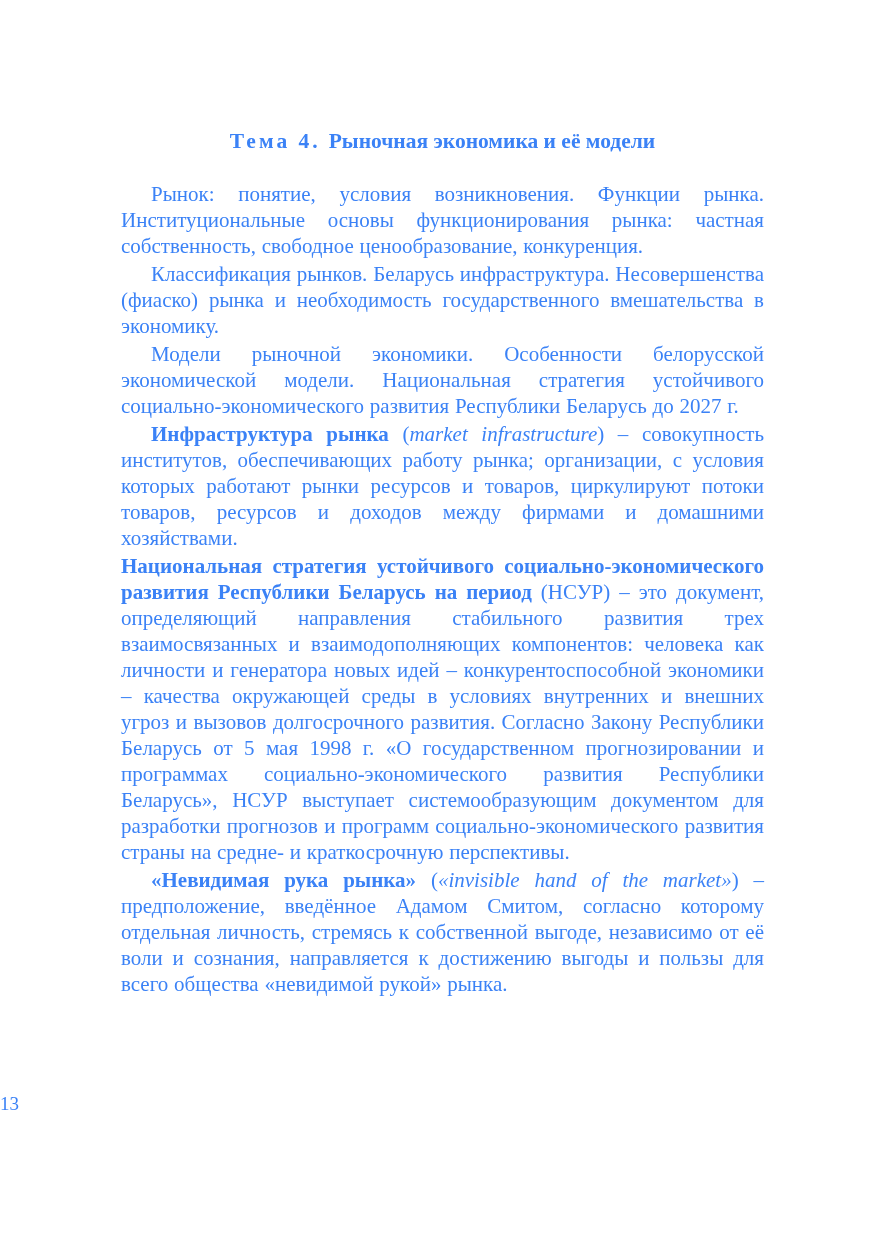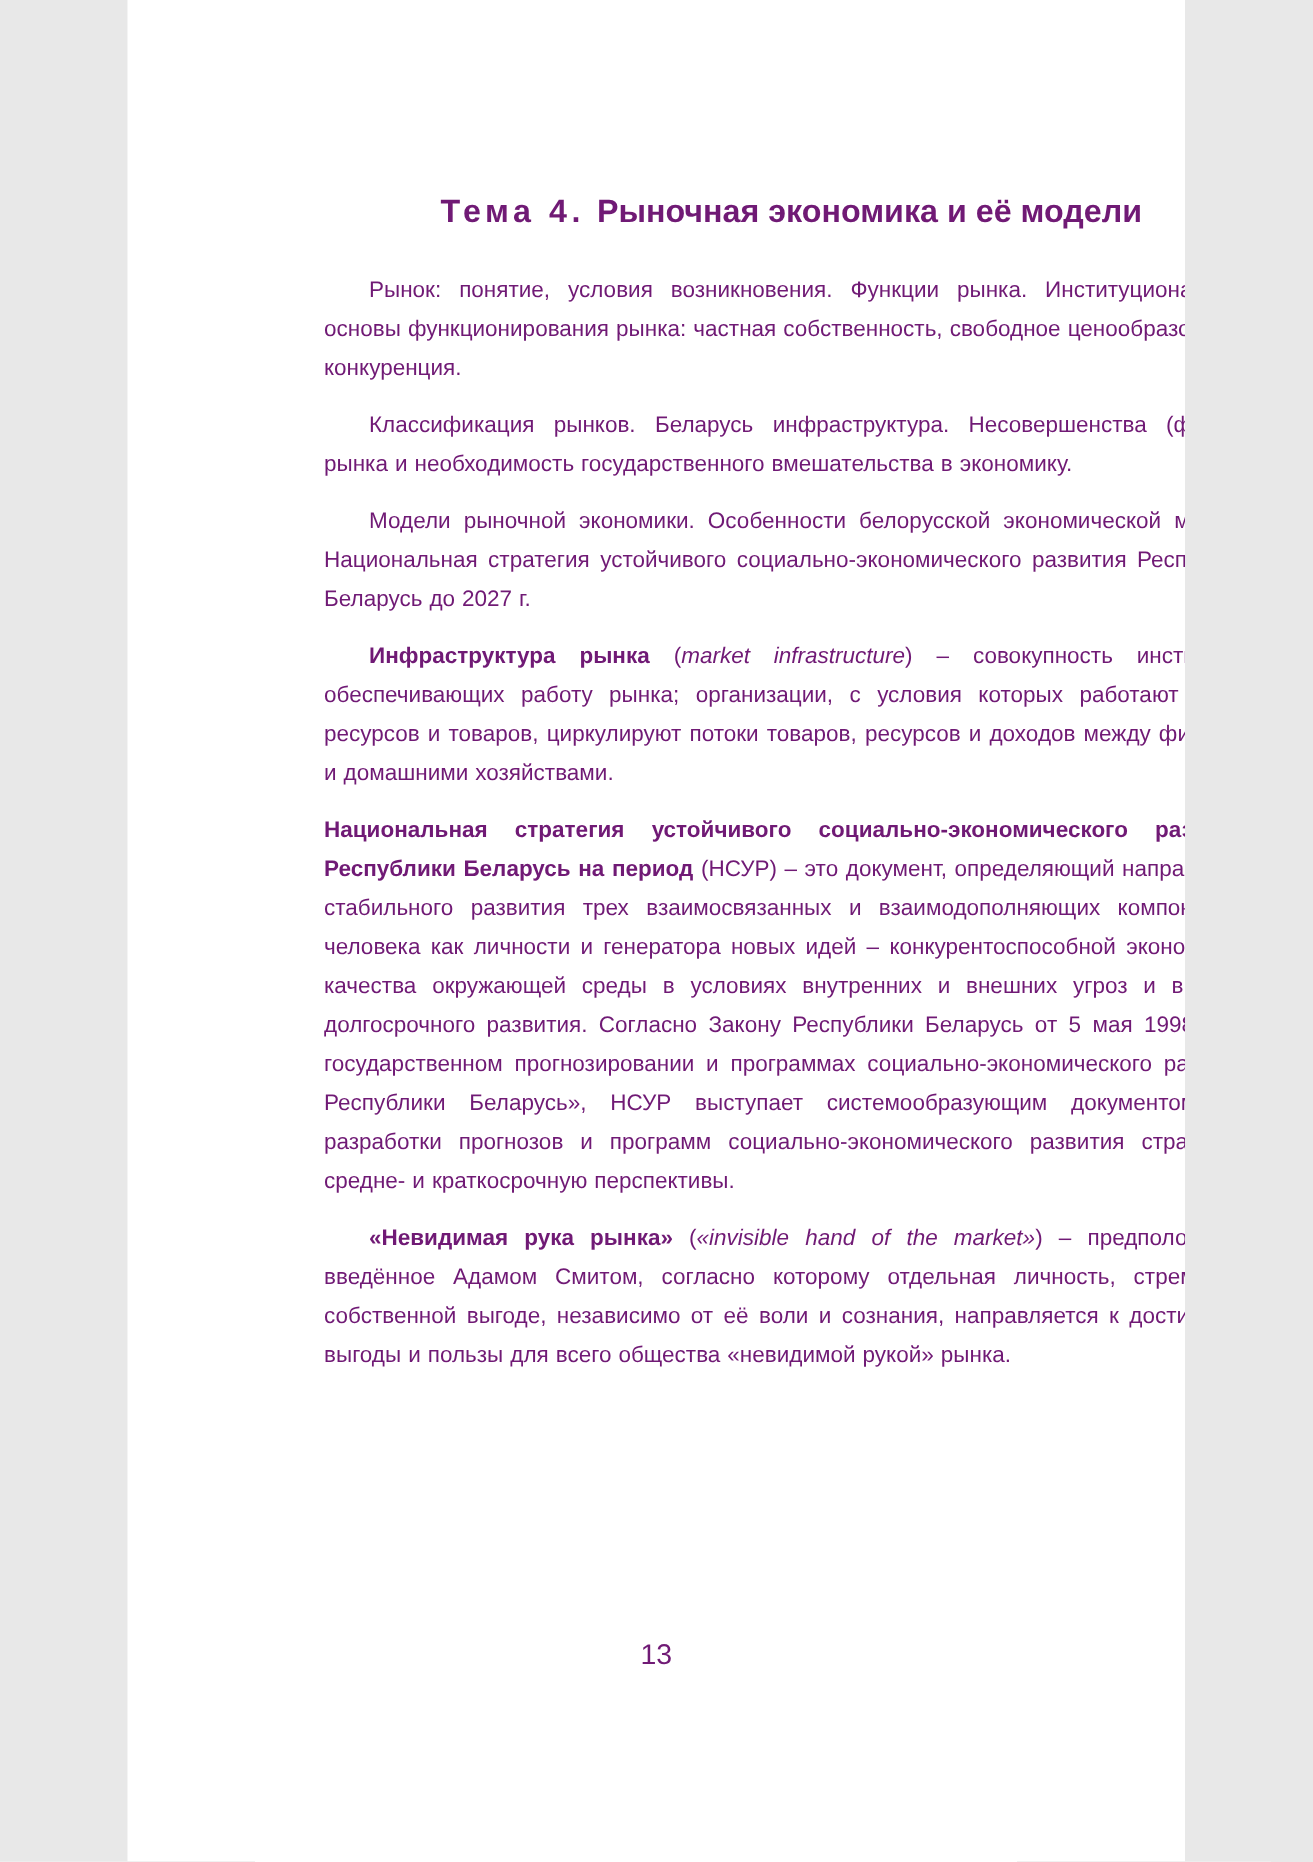--- a/index.html
+++ b/index.html
@@ -2,68 +2,67 @@
 <html lang="ru"><head>
 <meta charset="utf-8">
 <style>
   html, body {
     margin: 0;
     padding: 0;
     background: #e8e8e8;
   }
   .page {
     position: relative;
-    width: 705px;
+    width: 875px;
     height: 1241px;
     margin: 0 auto;
     background: #ffffff;
-    color: #701a75;
-    font-family: Liberation Sans, sans-serif;
+    color: #3b82f6;
+    font-family: Liberation Serif, serif;
     overflow: hidden;
   }
   .content {
     position: absolute;
     left: 119px;
     top: 128px;
     width: 647px;
   }
   .doc-title {
     font-size: 21.5px;
     line-height: 26px;
     font-weight: bold;
     text-align: center;
     margin: 0 0 27px 0;
   }
   .title-prefix {
     letter-spacing: 0.14em;
     margin-right: 8px;
   }
   .para {
-    font-size: 15px;
+    font-size: 21px;
     line-height: 26px;
     text-align: justify;
-    margin: 12px;
+    margin: 2px;
     word-spacing: 0.5px;
   }
   .indent {
     text-indent: 30px;
   }
   .section-heading {
     font-size: 21px;
     line-height: 26px;
     font-weight: bold;
     text-align: center;
     margin: 19px 0 21px 0;
   }
   .page-number {
     position: absolute;
     top: 1092px;
     left: 0;
     width: 100%;
-    text-align: center;
     font-size: 19px;
     line-height: 24px;
   }
   b, i, .seg { font-size: inherit; }
 </style>
 </head>
 <body>
 
 <div class="page">
   <div class="content">

